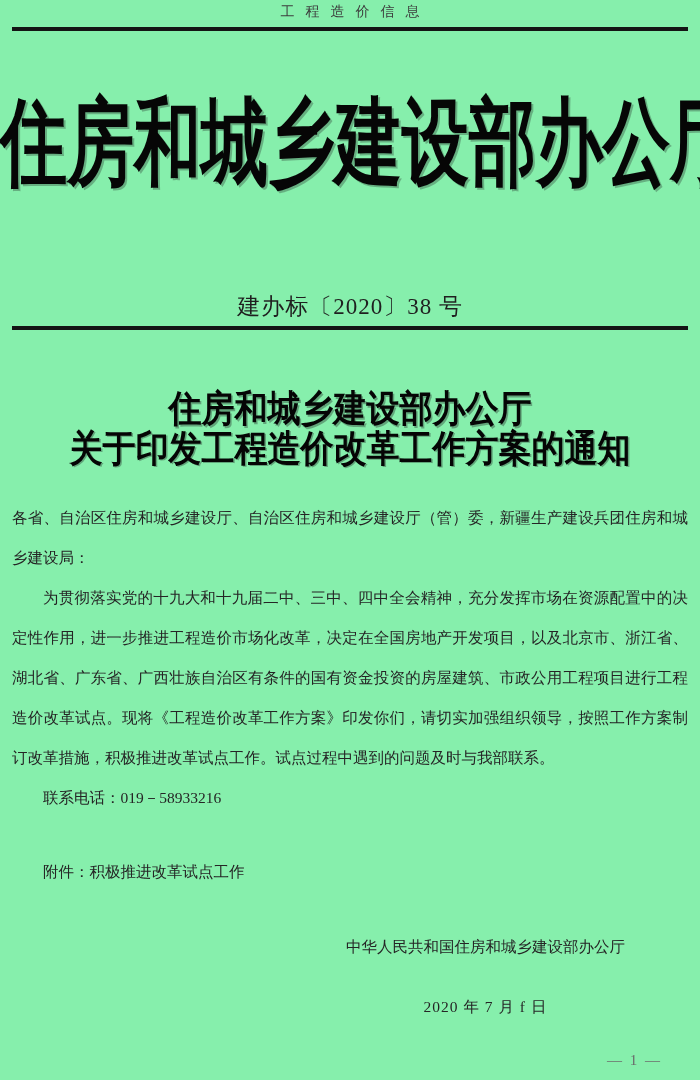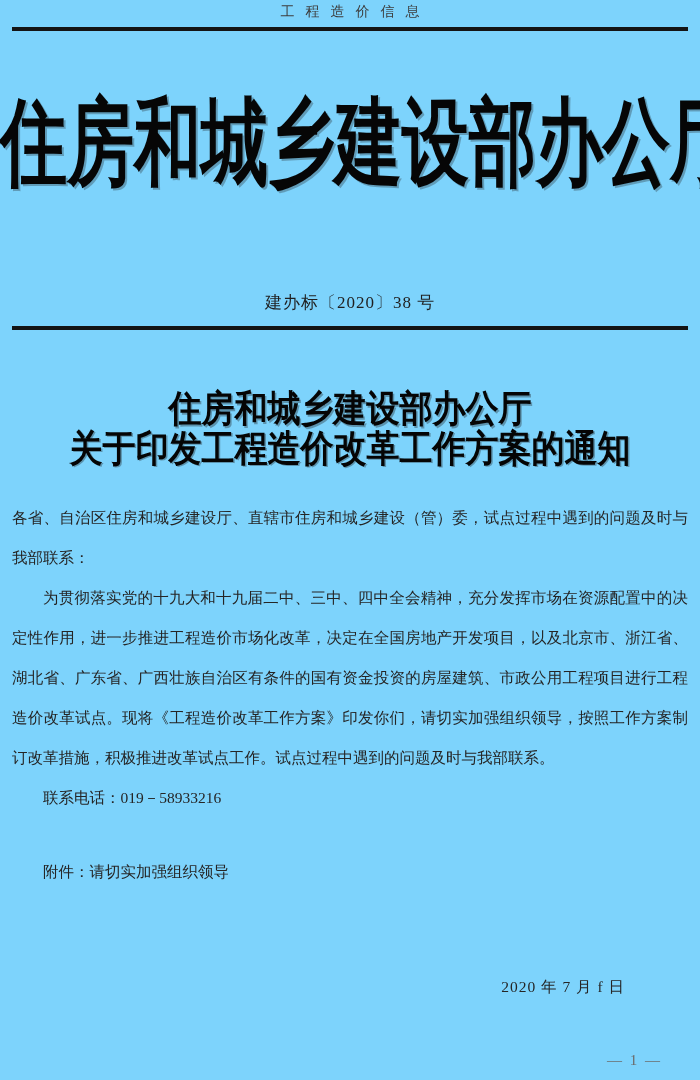--- a/index.html
+++ b/index.html
@@ -1,37 +1,37 @@
 <!DOCTYPE html>
 <html><head>
 <meta charset="utf-8">
 <style>
   html,body{margin:0;padding:0;background:#ffffff;}
   .page{
-    position:relative;width:700px;height:1080px;background:#7dd3fc;overflow:hidden;
+    position:relative;width:700px;height:1080px;background:#86efac;overflow:hidden;
     font-family:"Liberation Serif","DejaVu Serif",serif;color:#252525;
   }
   
   .masthead{
     position:absolute;top:3px;left:0;width:100%;text-align:center;
     font-size:14px;letter-spacing:11px;text-indent:11px;color:#3c3c3c;
   }
   .rule{position:absolute;left:12px;width:676px;background:#141414;}
   .rule-top{top:27px;height:4px;}
   .rule-mid{top:326px;height:4px;}
   
   .issuer{
     position:absolute;top:95px;left:0;width:100%;margin:0;text-align:center;
     font-size:67px;font-weight:bold;line-height:1;letter-spacing:0px;white-space:nowrap;
     color:#060606;transform:scaleY(1.42);transform-origin:50% 0;
     text-shadow:2px 2px 0 rgba(30,30,30,0.30);
   }
   .doc-number{
     position:absolute;top:291px;left:0;width:100%;text-align:center;
-    font-size:17px;letter-spacing:1px;color:#1f1f1f;
+    font-size:23px;letter-spacing:1px;color:#1f1f1f;
   }
   
   .notice-title{
     position:absolute;top:390px;left:0;width:100%;text-align:center;
     font-size:33px;line-height:35px;font-weight:bold;color:#050505;
     transform:scaleY(1.12);transform-origin:50% 0;white-space:nowrap;
     text-shadow:1.5px 1.5px 0 rgba(30,30,30,0.35);
   }
   
   .body-text{
@@ -67,25 +67,26 @@
   <div class="doc-number">建办标〔2020〕38 号</div>
 
   <div class="rule rule-mid"></div>
 
   <div class="notice-title">
     <div>住房和城乡建设部办公厅</div>
     <div>关于印发工程造价改革工作方案的通知</div>
   </div>
 
   <div class="body-text">
-    <p class="salutation">各省、自治区住房和城乡建设厅、直辖市住房和城乡建设（管）委，试点过程中遇到的问题及时与我部联系：</p>
+    <p class="salutation">各省、自治区住房和城乡建设厅、自治区住房和城乡建设厅（管）委，新疆生产建设兵团住房和城乡建设局：</p>
     <p class="para">为贯彻落实党的十九大和十九届二中、三中、四中全会精神，充分发挥市场在资源配置中的决定性作用，进一步推进工程造价市场化改革，决定在全国房地产开发项目，以及北京市、浙江省、湖北省、广东省、广西壮族自治区有条件的国有资金投资的房屋建筑、市政公用工程项目进行工程造价改革试点。现将《工程造价改革工作方案》印发你们，请切实加强组织领导，按照工作方案制订改革措施，积极推进改革试点工作。试点过程中遇到的问题及时与我部联系。</p>
     <p class="contact">联系电话：019－58933216</p>
-    <p class="attachment">附件：请切实加强组织领导</p>
+    <p class="attachment">附件：积极推进改革试点工作</p>
   </div>
 
   <div class="signature">
+    <div>中华人民共和国住房和城乡建设部办公厅</div>
     <div class="date">2020 年 7 月 f 日</div>
   </div>
 
   <div class="page-number">— 1 —</div>
 
 </div>
 
 </body></html>

